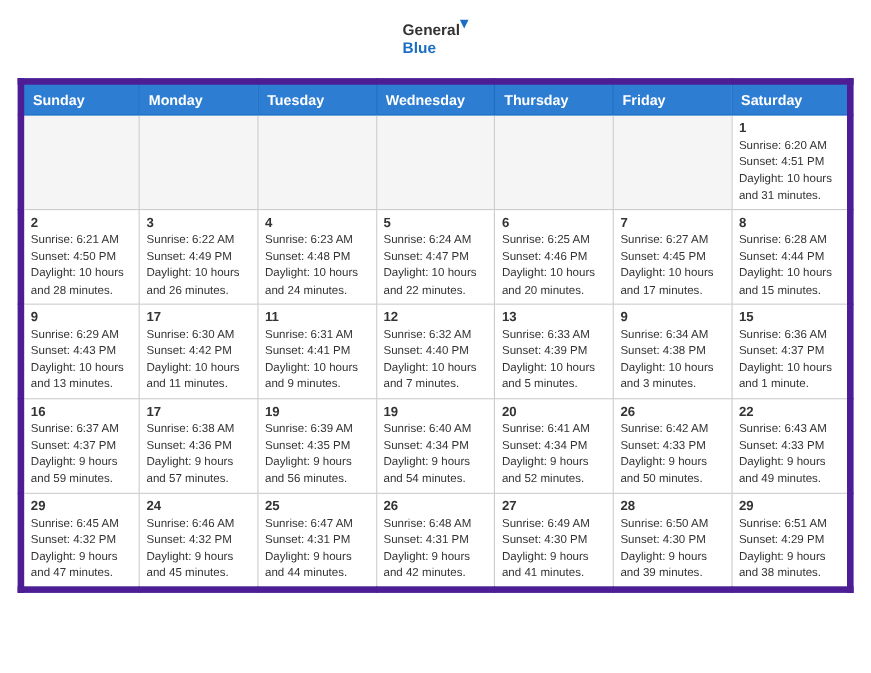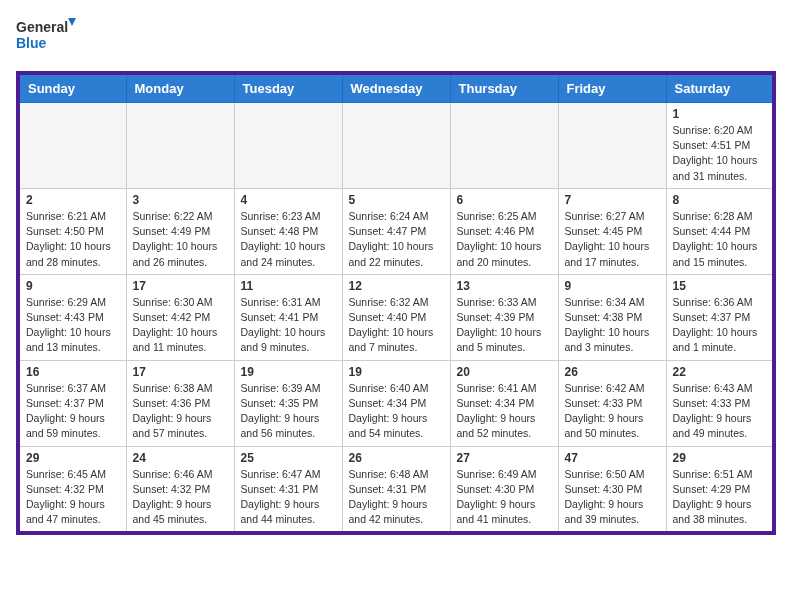--- a/index.html
+++ b/index.html
@@ -5,21 +5,21 @@
     * { box-sizing: border-box; margin: 0; padding: 0; }
     body {
       font-family: Arial, sans-serif;
       background: #fff;
       width: 792px;
       min-height: 612px;
       padding: 16px;
     }
     .header-area {
       display: flex;
-      justify-content: flex-start;
+      justify-content: center;
       align-items: flex-start;
       margin-bottom: 8px;
     }
     .logo {
       display: flex;
       align-items: center;
       gap: 4px;
     }
     .title-area {
       text-align: right;
@@ -29,21 +29,21 @@
       font-weight: bold;
       color: #333;
     }
     .location-title {
       font-size: 15px;
       color: #555;
     }
     .calendar {
       width: 100%;
       border-collapse: collapse;
-      border: 4px solid #4c1d95;
+      border: 6px solid #4c1d95;
       margin-top: 15px;
     }
     .calendar th {
       background-color: #2d7dd2;
       color: #fff;
       text-align: left;
       padding: 6px 8px;
       font-size: 13px;
       font-weight: bold;
       border: 1px solid #1a6fc4;
@@ -219,21 +219,21 @@
         </td>
         <td>
           <span class="day-number">26</span>
           <div class="day-info">Sunrise: 6:48 AM<br>Sunset: 4:31 PM<br>Daylight: 9 hours and 42 minutes.</div>
         </td>
         <td>
           <span class="day-number">27</span>
           <div class="day-info">Sunrise: 6:49 AM<br>Sunset: 4:30 PM<br>Daylight: 9 hours and 41 minutes.</div>
         </td>
         <td>
-          <span class="day-number">47</span>
+          <span class="day-number">28</span>
           <div class="day-info">Sunrise: 6:50 AM<br>Sunset: 4:30 PM<br>Daylight: 9 hours and 39 minutes.</div>
         </td>
         <td>
           <span class="day-number">29</span>
           <div class="day-info">Sunrise: 6:51 AM<br>Sunset: 4:29 PM<br>Daylight: 9 hours and 38 minutes.</div>
         </td>
       </tr>
     </tbody>
 </table>
 

